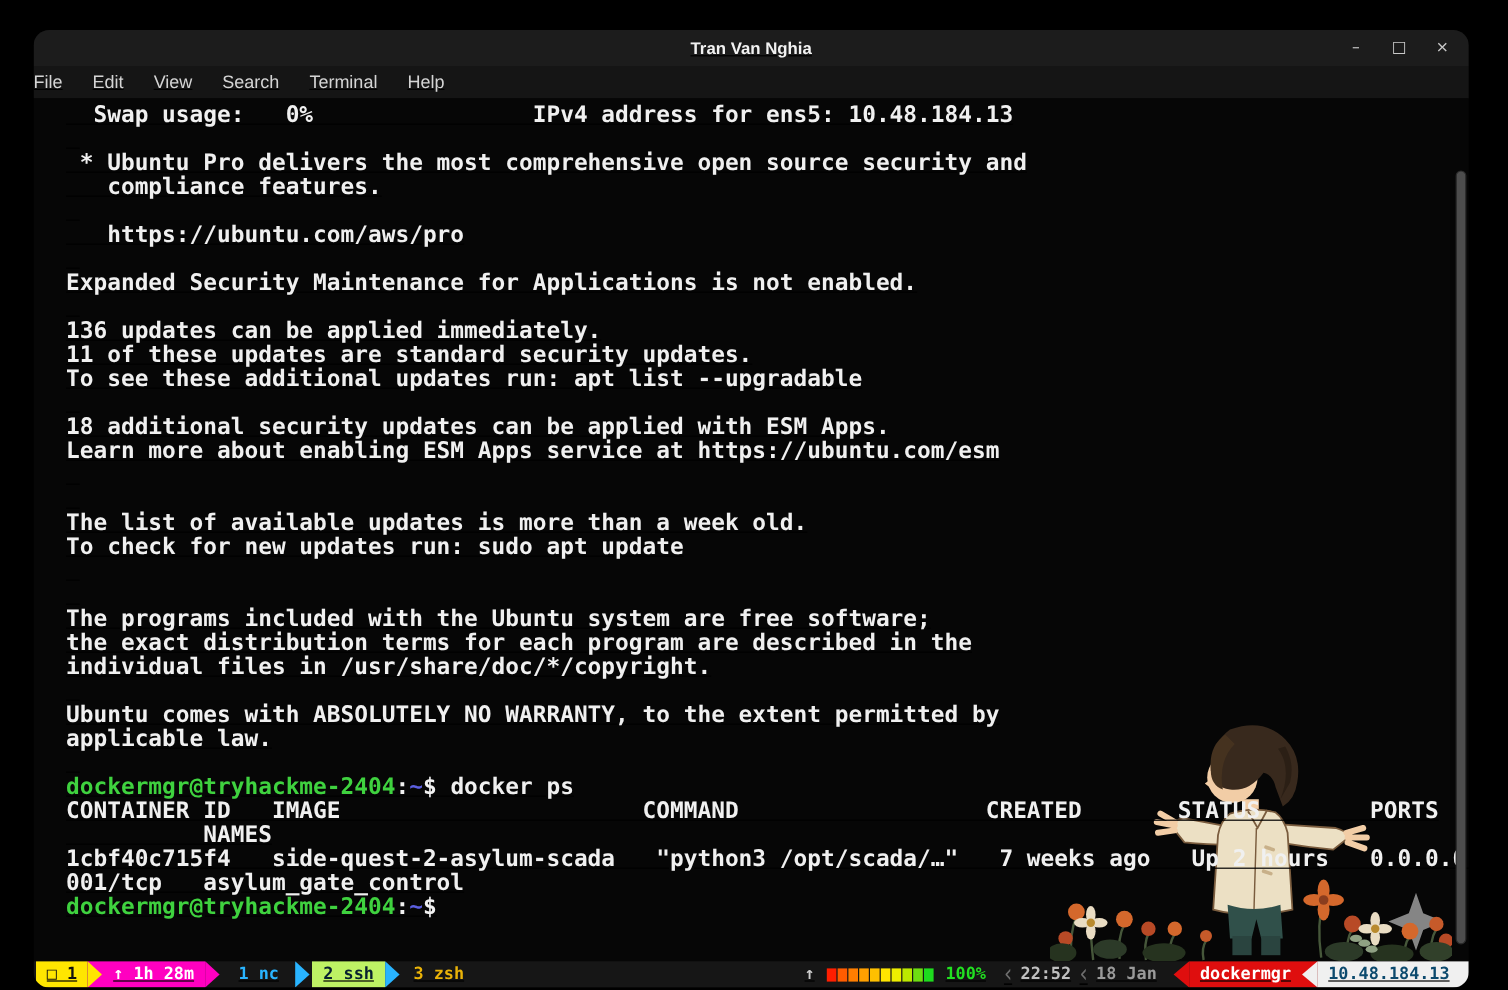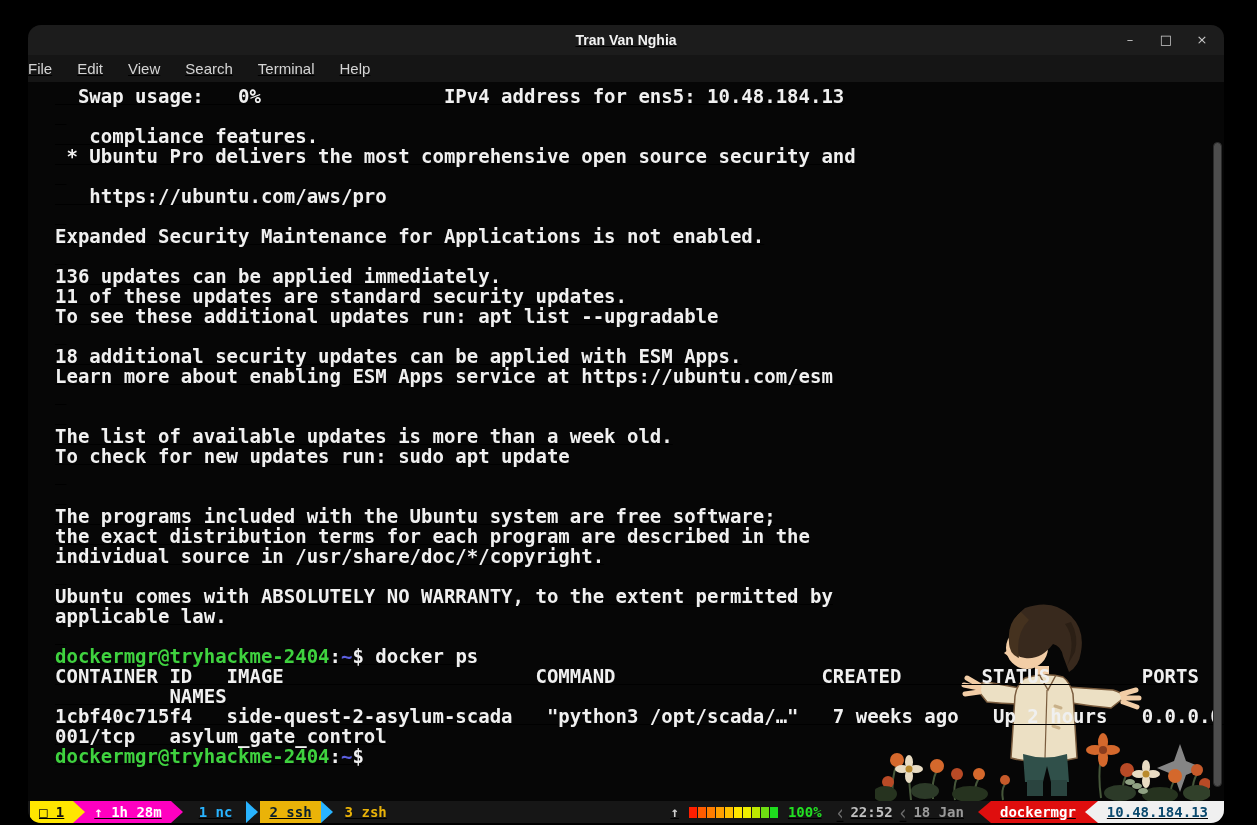--- a/index.html
+++ b/index.html
@@ -62,21 +62,21 @@
 
   
   .statusbar {
     height:22px; flex:0 0 auto; background:#161616; z-index:3;
     display:flex; align-items:center; font-size:14px; font-weight:bold;
     overflow:hidden;
   }
   .seg { height:22px; display:flex; align-items:center; padding:0 9px; }
   .seg-yellow { background:#ffe600; color:#111; margin-left:2px; }
   .seg-magenta { background:#ff00c0; color:#fff; }
-  .seg-blue { background:#eab308; color:#082030; }
+  .seg-blue { background:#bef264; color:#082030; }
   .seg-red { background:#df0e0e; color:#fff;text-align:center; }
   .seg-white { background:#f0f0f0; color:#0c4a6e; padding-right:16px; }
   .tri { width:0; height:0; border-top:11px solid transparent; border-bottom:11px solid transparent; }
   .tri-y-on-m { border-left:12px solid #ffe600; border-top-color:#ff00c0; border-bottom-color:#ff00c0; }
   .tri-m-on-bg { border-left:12px solid #ff00c0; }
   .tri-b-on-bg { border-left:12px solid #29b4ff; }
   .tri-left-red { border-right:13px solid #df0e0e; }
   .tri-white-on-red { border-right:13px solid #f0f0f0; border-top-color:#df0e0e; border-bottom-color:#df0e0e; }
   .win-cyan { color:#29b4ff; margin-left:16px; }
   .win-gray { color:#eab308; margin-left:12px; }
@@ -190,42 +190,42 @@
       <g fill="#8fa183">
         <ellipse cx="262" cy="200" rx="5" ry="3"></ellipse>
           <ellipse cx="255" cy="196" rx="5" ry="3"></ellipse>
         <ellipse cx="268" cy="205" rx="5" ry="3"></ellipse>
       </g>
     </svg>
 
     <div class="term-text">
         <div class="tl"><span class="c-w">  Swap usage:   0%                IPv4 address for ens5: 10.48.184.13</span></div>
         <div class="tl"> </div>
+        <div class="tl"><span class="c-w"> * Ubuntu Pro delivers the most comprehensive open source security and</span></div>
         <div class="tl"><span class="c-w">   compliance features.</span></div>
-        <div class="tl"><span class="c-w"> * Ubuntu Pro delivers the most comprehensive open source security and</span></div>
         <div class="tl"> </div>
         <div class="tl"><span class="c-w">   https://ubuntu.com/aws/pro</span></div>
         <div class="tl"> </div>
         <div class="tl"><span class="c-w">Expanded Security Maintenance for Applications is not enabled.</span></div>
         <div class="tl"> </div>
         <div class="tl"><span class="c-w">136 updates can be applied immediately.</span></div>
         <div class="tl"><span class="c-w">11 of these updates are standard security updates.</span></div>
         <div class="tl"><span class="c-w">To see these additional updates run: apt list --upgradable</span></div>
         <div class="tl"> </div>
         <div class="tl"><span class="c-w">18 additional security updates can be applied with ESM Apps.</span></div>
         <div class="tl"><span class="c-w">Learn more about enabling ESM Apps service at https://ubuntu.com/esm</span></div>
         <div class="tl"> </div>
         <div class="tl"> </div>
         <div class="tl"><span class="c-w">The list of available updates is more than a week old.</span></div>
         <div class="tl"><span class="c-w">To check for new updates run: sudo apt update</span></div>
         <div class="tl"> </div>
         <div class="tl"> </div>
         <div class="tl"><span class="c-w">The programs included with the Ubuntu system are free software;</span></div>
         <div class="tl"><span class="c-w">the exact distribution terms for each program are described in the</span></div>
-        <div class="tl"><span class="c-w">individual source in /usr/share/doc/*/copyright.</span></div>
+        <div class="tl"><span class="c-w">individual files in /usr/share/doc/*/copyright.</span></div>
         <div class="tl"> </div>
         <div class="tl"><span class="c-w">Ubuntu comes with ABSOLUTELY NO WARRANTY, to the extent permitted by</span></div>
         <div class="tl"><span class="c-w">applicable law.</span></div>
         <div class="tl"> </div>
         <div class="tl"><span class="c-g">dockermgr@tryhackme-2404</span><span class="c-w">:</span><span class="c-b">~</span><span class="c-w">$ docker ps</span></div>
         <div class="tl"><span class="c-w">CONTAINER ID   IMAGE                      COMMAND                  CREATED       STATUS        PORTS</span></div>
         <div class="tl"><span class="c-w">          NAMES</span></div>
         <div class="tl"><span class="c-w">1cbf40c715f4   side-quest-2-asylum-scada   "python3 /opt/scada/…"   7 weeks ago   Up 2 hours   0.0.0.0:9001-&gt;9001/tcp, [::]:9001-&gt;9</span></div>
         <div class="tl"><span class="c-w">001/tcp   asylum_gate_control</span></div>
         <div class="tl"><span class="c-g">dockermgr@tryhackme-2404</span><span class="c-w">:</span><span class="c-b">~</span><span class="c-w">$</span></div>

